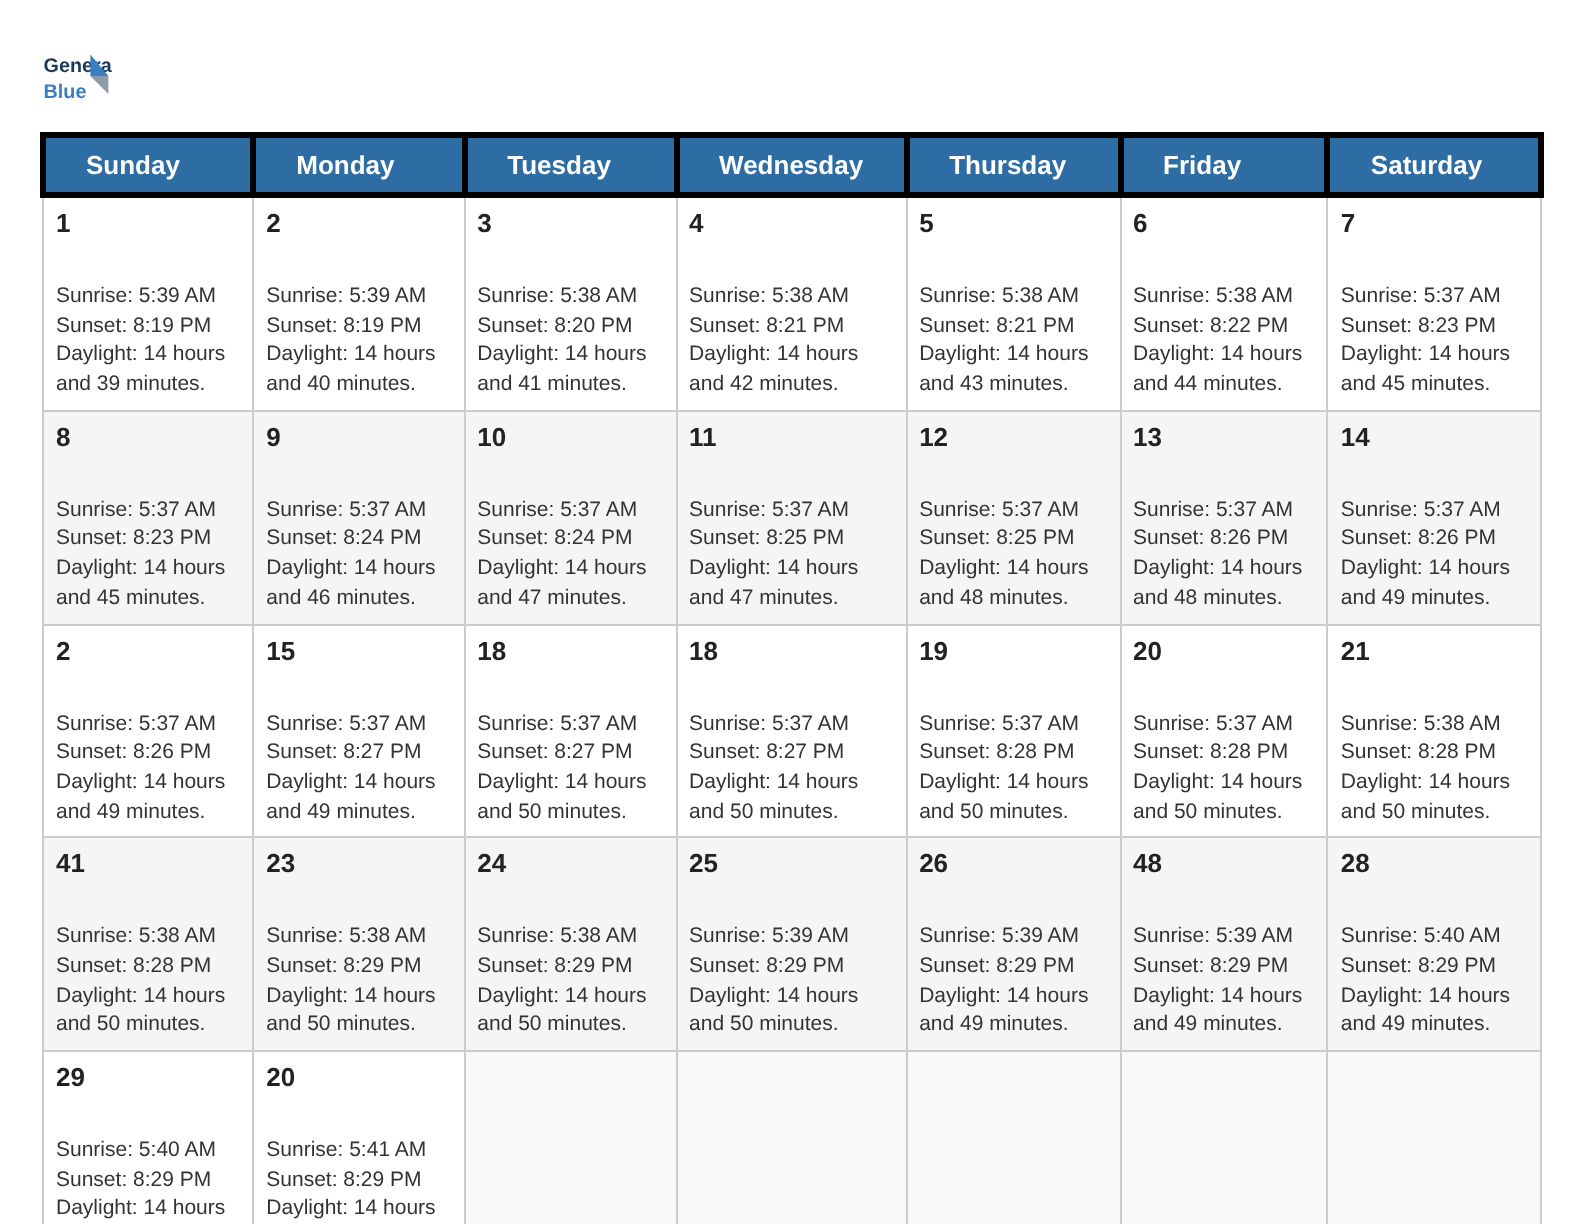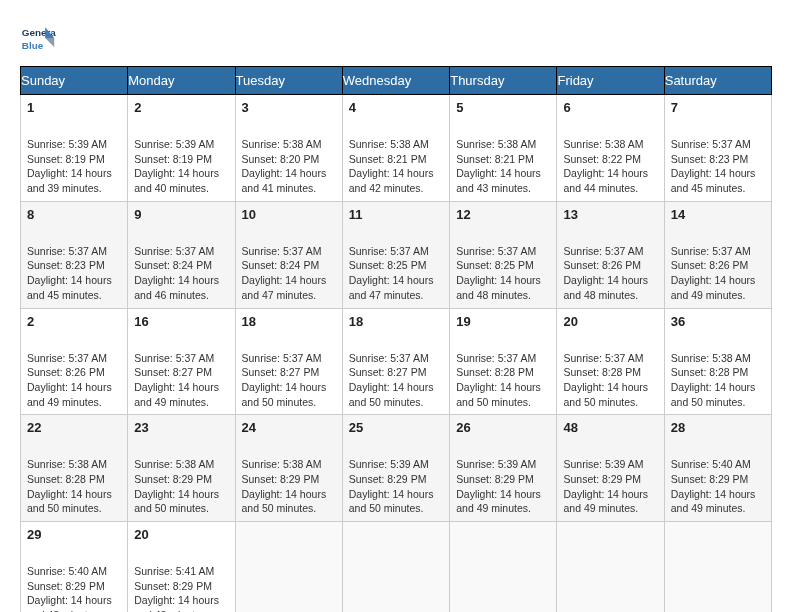--- a/index.html
+++ b/index.html
@@ -38,25 +38,25 @@
       color: #444;
     }
     .calendar {
       width: 100%;
       border-collapse: collapse;
       font-size: 11px;
     }
     .calendar thead th {
       background-color: #2e6da4;
       color: #fff;
-      padding: 6px 0;
+      padding: 6px 20px;
       text-align: left;
       font-size: 13px;
-      font-weight: normal;
-      border: 1px solid #000000;
+      font-weight: bold;
+      border: 3px solid #000000;
     }
     .calendar tbody td {
       border: 1px solid #ccc;
       vertical-align: top;
       padding: 5px 6px;
       width: 108px;
       min-height: 80px;
       background: #fff;
     }
     .calendar tbody tr:nth-child(even) td {
@@ -171,47 +171,47 @@
           <span class="day-num">14</span>
           <div class="day-info">Sunrise: 5:37 AM<br>Sunset: 8:26 PM<br>Daylight: 14 hours and 49 minutes.</div>
         </td>
       </tr>
       <tr>
         <td>
           <span class="day-num">2</span>
           <div class="day-info">Sunrise: 5:37 AM<br>Sunset: 8:26 PM<br>Daylight: 14 hours and 49 minutes.</div>
         </td>
         <td>
-          <span class="day-num">16</span>
+          <span class="day-num">15</span>
           <div class="day-info">Sunrise: 5:37 AM<br>Sunset: 8:27 PM<br>Daylight: 14 hours and 49 minutes.</div>
         </td>
         <td>
           <span class="day-num">18</span>
           <div class="day-info">Sunrise: 5:37 AM<br>Sunset: 8:27 PM<br>Daylight: 14 hours and 50 minutes.</div>
         </td>
         <td>
           <span class="day-num">18</span>
           <div class="day-info">Sunrise: 5:37 AM<br>Sunset: 8:27 PM<br>Daylight: 14 hours and 50 minutes.</div>
         </td>
         <td>
           <span class="day-num">19</span>
           <div class="day-info">Sunrise: 5:37 AM<br>Sunset: 8:28 PM<br>Daylight: 14 hours and 50 minutes.</div>
         </td>
         <td>
           <span class="day-num">20</span>
           <div class="day-info">Sunrise: 5:37 AM<br>Sunset: 8:28 PM<br>Daylight: 14 hours and 50 minutes.</div>
         </td>
         <td>
-          <span class="day-num">36</span>
+          <span class="day-num">21</span>
           <div class="day-info">Sunrise: 5:38 AM<br>Sunset: 8:28 PM<br>Daylight: 14 hours and 50 minutes.</div>
         </td>
       </tr>
       <tr>
         <td>
-          <span class="day-num">22</span>
+          <span class="day-num">41</span>
           <div class="day-info">Sunrise: 5:38 AM<br>Sunset: 8:28 PM<br>Daylight: 14 hours and 50 minutes.</div>
         </td>
         <td>
           <span class="day-num">23</span>
           <div class="day-info">Sunrise: 5:38 AM<br>Sunset: 8:29 PM<br>Daylight: 14 hours and 50 minutes.</div>
         </td>
         <td>
           <span class="day-num">24</span>
           <div class="day-info">Sunrise: 5:38 AM<br>Sunset: 8:29 PM<br>Daylight: 14 hours and 50 minutes.</div>
         </td>

